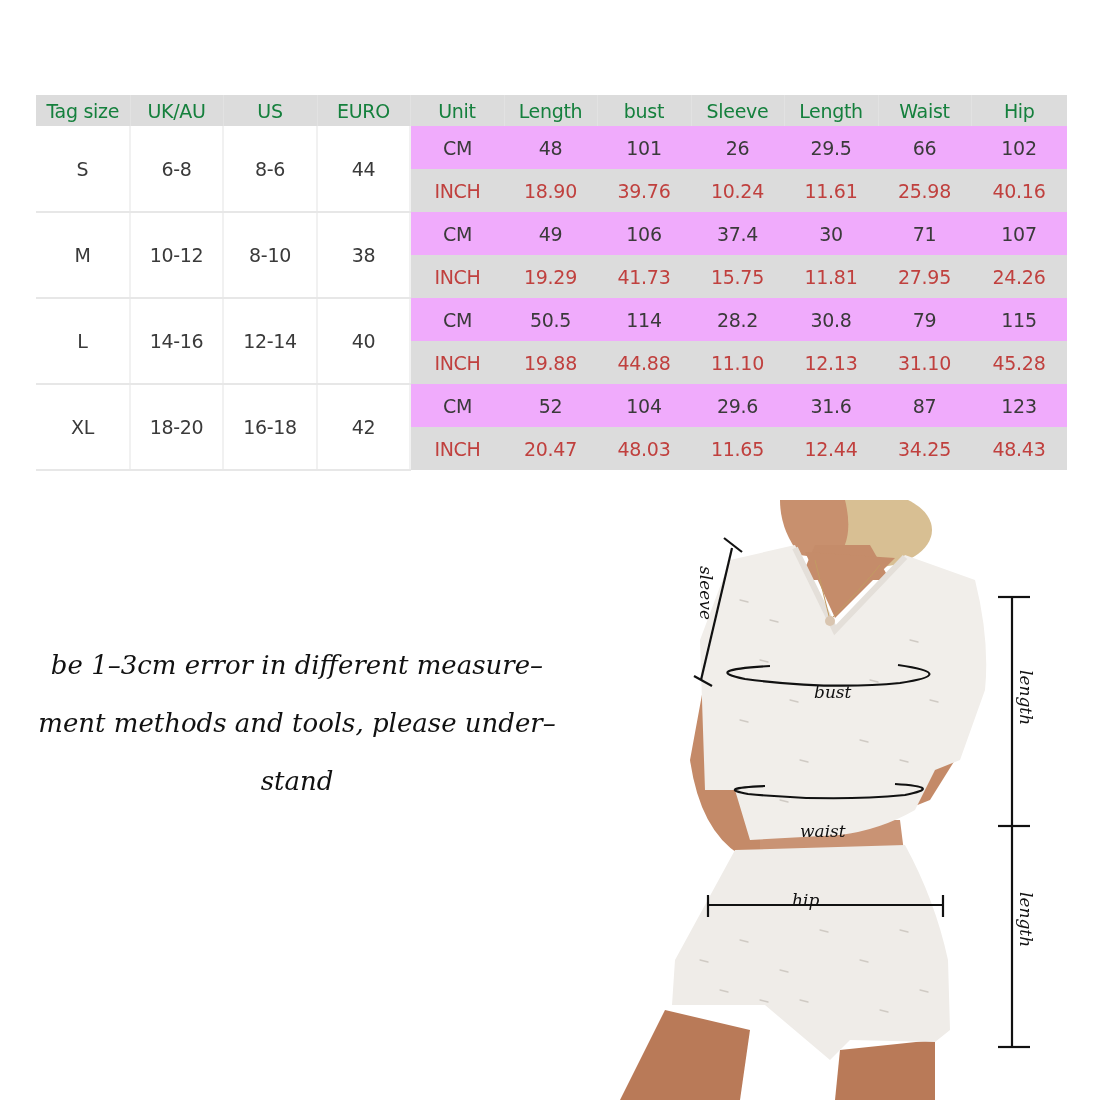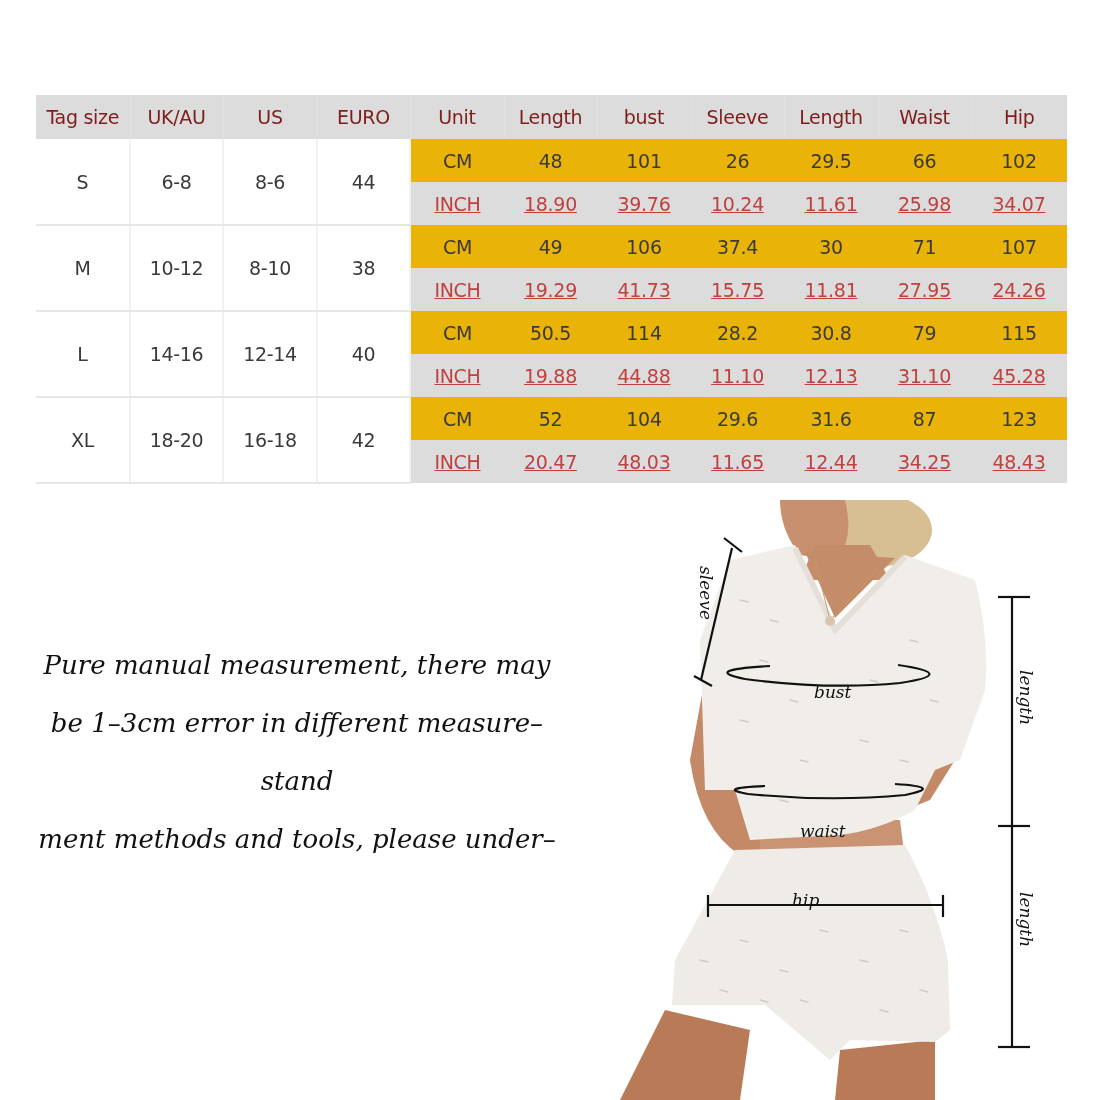--- a/index.html
+++ b/index.html
@@ -1,25 +1,25 @@
 <!DOCTYPE html>
 <html><head>
 <meta charset="utf-8">
 <style>
   html, body { margin:0; padding:0; background:#ffffff; }
   body { width:1100px; height:1100px; position:relative; overflow:hidden; font-family:"DejaVu Sans", sans-serif; }
 
   .size-table { position:absolute; left:36px; top:95px; width:1031px; border-collapse:collapse; table-layout:fixed; }
   .size-table th, .size-table td { height:43px; padding:0; text-align:center; vertical-align:middle; font-size:19px; font-weight:normal; color:#3a3a3a; letter-spacing:-0.3px; }
-  .size-table thead th { background:#dcdcdc; color:#7f1d1d; height:44px; border-right:1px solid #e2e2e2; }
+  .size-table thead th { background:#dcdcdc; color:#15803d; height:31px; border-right:1px solid #e2e2e2; }
   .size-table thead th:last-child { border-right:none; }
   .size-table td.static { background:#ffffff; border-right:2px solid #f1f1f1; border-bottom:2px solid #e7e7e7; }
   .size-table td.unit-cell { border-left:1px solid #e9e9e9; }
-  .size-table tr.row-inch td.m { background:#dcdcdc; color:#c0403e;text-decoration:underline; }
-  .size-table tr.row-cm td.m { background:#eab308; color:#3a3a3a; }
+  .size-table tr.row-inch td.m { background:#dcdcdc; color:#c0403e; }
+  .size-table tr.row-cm td.m { background:#f0abfc; color:#3a3a3a; }
 
   .note { position:absolute; left:22px; top:636px; width:550px; text-align:center;
           font-family:"DejaVu Serif", serif; font-style:italic; font-size:26px; line-height:58px; color:#111; }
 
   .photo { position:absolute; left:620px; top:500px; width:440px; height:600px; }
 </style>
 </head>
 <body>
 
 <table class="size-table">
@@ -66,21 +66,21 @@
       <td class="m">66</td>
       <td class="m">102</td>
     </tr>
     <tr class="row-inch">
       <td class="m unit-cell">INCH</td>
       <td class="m">18.90</td>
       <td class="m">39.76</td>
       <td class="m">10.24</td>
       <td class="m">11.61</td>
       <td class="m">25.98</td>
-      <td class="m">34.07</td>
+      <td class="m">40.16</td>
     </tr>
 
     <tr class="row-cm">
       <td class="static" rowspan="2">M</td>
       <td class="static" rowspan="2">10-12</td>
       <td class="static" rowspan="2">8-10</td>
       <td class="static" rowspan="2">38</td>
       <td class="m unit-cell">CM</td>
       <td class="m">49</td>
       <td class="m">106</td>
@@ -141,24 +141,23 @@
       <td class="m">48.03</td>
       <td class="m">11.65</td>
       <td class="m">12.44</td>
       <td class="m">34.25</td>
       <td class="m">48.43</td>
     </tr>
   </tbody>
 </table>
 
 <div class="note">
-  <div>Pure manual measurement, there may</div>
   <div>be 1–3cm error in different measure–</div>
+  <div>ment methods and tools, please under–</div>
   <div>stand</div>
-  <div>ment methods and tools, please under–</div>
 </div>
 
 <svg class="photo" viewBox="620 500 440 600" width="440" height="600">
 
   <g>
 
     <ellipse cx="870" cy="530" rx="62" ry="38" fill="#d8bf93"></ellipse>
     <path d="M780 500 L845 500 Q855 540 835 560 L800 555 Q780 530 780 500 Z" fill="#c8906e"></path>
 
     <path d="M815 545 L870 545 L890 580 L800 580 Z" fill="#c58c6a"></path>

